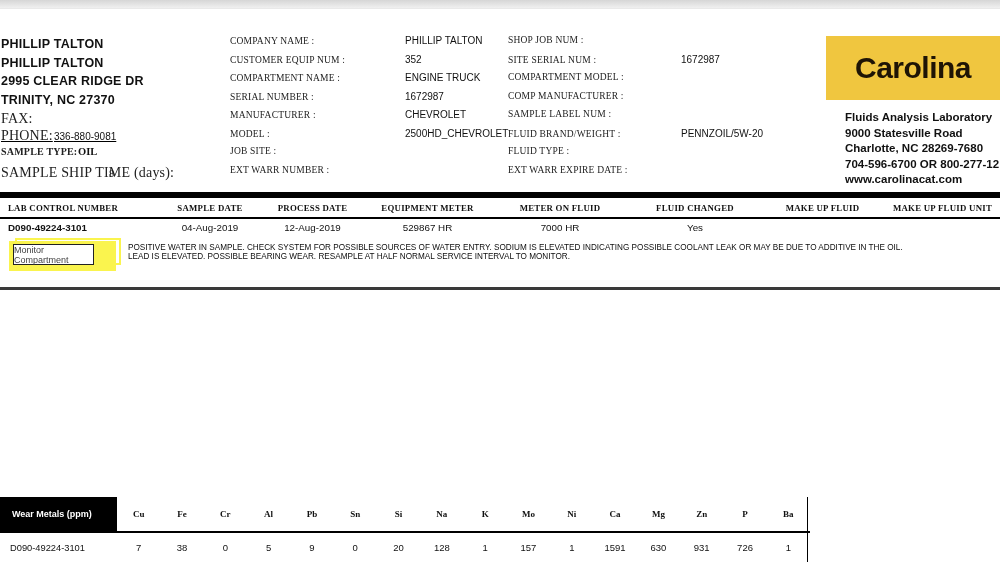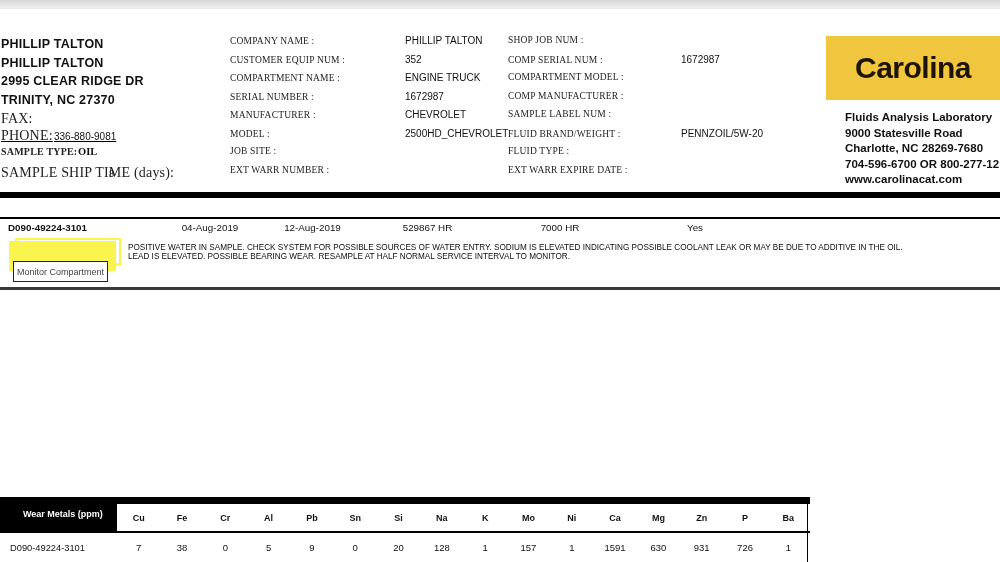--- a/index.html
+++ b/index.html
@@ -56,36 +56,36 @@
   .stable-row .dcell { font-size:9.8px; color:#111; text-align:center; white-space:nowrap; }
   .w1{width:160px; text-align:left !important; padding-left:8px;}
   .w2{width:100px;} .w3{width:105px;} .w4{width:125px;} .w5{width:140px;}
   .w6{width:130px;} .w7{width:125px;} .w8{width:115px;}
   .dcell.w1 { font-weight:bold; }
 
   
   .hl-outline { position:absolute; left:15px; top:238px; width:106px; height:27px;
     border:2px solid #FAF44E; background:transparent; }
   .hl-box { position:absolute; left:9px; top:241px; width:107px; height:30px; background:#FAF44E; }
-  .monitor-btn { position:absolute; left:13px; top:244px; width:95px; height:21px; background:#fff;
+  .monitor-btn { position:absolute; left:13px; top:244px; width:81px; height:21px; background:#fff;
     border:1.5px solid #222; display:flex; align-items:center; justify-content:center;
-    font-size:9px; color:#444; cursor:pointer;margin-top:17px; }
+    font-size:9px; color:#444; cursor:pointer; }
   .comment { position:absolute; left:128px; top:243px; transform:scaleX(0.86); transform-origin:0 0;
     font-size:9.5px; line-height:8.8px; color:#0d0d0d; }
   .comment div { white-space:nowrap; }
 
   
   .thin-rule { position:absolute; left:0; top:287px; width:1000px; height:2.5px; background:#3a3a3a; }
 
   
   .wm { position:absolute; left:0; top:497px; width:810px; }
   .wm-header { display:flex; height:34px; }
   .wm-title-cell { width:117px; height:34px; background:#000; color:#fff; display:flex;
-    align-items:center; padding-left:23px; font-weight:bold; font-size:9px; white-space:nowrap; }
-  .wm-right { flex:1; display:flex; flex-direction:column; }
+    align-items:center; padding-left:12px; font-weight:bold; font-size:9px; white-space:nowrap; }
+  .wm-right { flex:1; display:flex; flex-direction:row;font-family:Liberation Serif, serif; }
   .wm-topbar { height:7px; background:#000; }
   .wm-cols { flex:1; display:flex; align-items:center; }
   .wm-cols span { flex:1; text-align:center; font-weight:bold; font-size:9px; color:#111; }
   .wm-underline { width:810px; height:2px; background:#000; }
   .wm-datarow { display:flex; height:29px; align-items:center; }
   .wm-id { width:117px; padding-left:10px; font-size:9.3px; color:#111; white-space:nowrap; }
   .wm-vals { flex:1; display:flex; }
   .wm-vals span { flex:1; text-align:center; font-size:9.5px; color:#111; }
   .wm-rightborder { position:absolute; left:806.5px; top:497px; width:1.5px; height:65px; background:#000; }
 </style>
@@ -152,21 +152,21 @@
         <span class="ivalue"></span>
       </div>
   </div>
 
   <div class="info-col info-col-2">
     <div class="info-row">
         <span class="ilabel">SHOP JOB NUM :</span>
         <span class="ivalue"></span>
       </div>
     <div class="info-row">
-        <span class="ilabel">COMP SERIAL NUM :</span>
+        <span class="ilabel">SITE SERIAL NUM :</span>
         <span class="ivalue">1672987</span>
       </div>
     <div class="info-row">
         <span class="ilabel">COMPARTMENT MODEL :</span>
         <span class="ivalue"></span>
       </div>
     <div class="info-row">
         <span class="ilabel">COMP MANUFACTURER :</span>
         <span class="ivalue"></span>
       </div>
@@ -194,20 +194,30 @@
   <div class="lab-block">
     <div>Fluids Analysis Laboratory</div>
     <div>9000 Statesville Road</div>
     <div>Charlotte, NC  28269-7680</div>
     <div>704-596-6700 OR 800-277-12</div>
     <div>www.carolinacat.com</div>
   </div>
 
   <div class="divider-bar"></div>
 
+  <div class="stable-head">
+    <span class="hcell w1">LAB CONTROL NUMBER</span>
+    <span class="hcell w2">SAMPLE  DATE</span>
+    <span class="hcell w3">PROCESS DATE</span>
+    <span class="hcell w4">EQUIPMENT METER</span>
+    <span class="hcell w5">METER ON FLUID</span>
+    <span class="hcell w6">FLUID CHANGED</span>
+    <span class="hcell w7">MAKE UP FLUID</span>
+    <span class="hcell w8">MAKE UP FLUID UNIT</span>
+  </div>
   <div class="stable-underline"></div>
   <div class="stable-row">
     <span class="dcell w1">D090-49224-3101</span>
     <span class="dcell w2">04-Aug-2019</span>
     <span class="dcell w3">12-Aug-2019</span>
     <span class="dcell w4">529867 HR</span>
     <span class="dcell w5">7000 HR</span>
     <span class="dcell w6">Yes</span>
     <span class="dcell w7"></span>
     <span class="dcell w8"></span>

